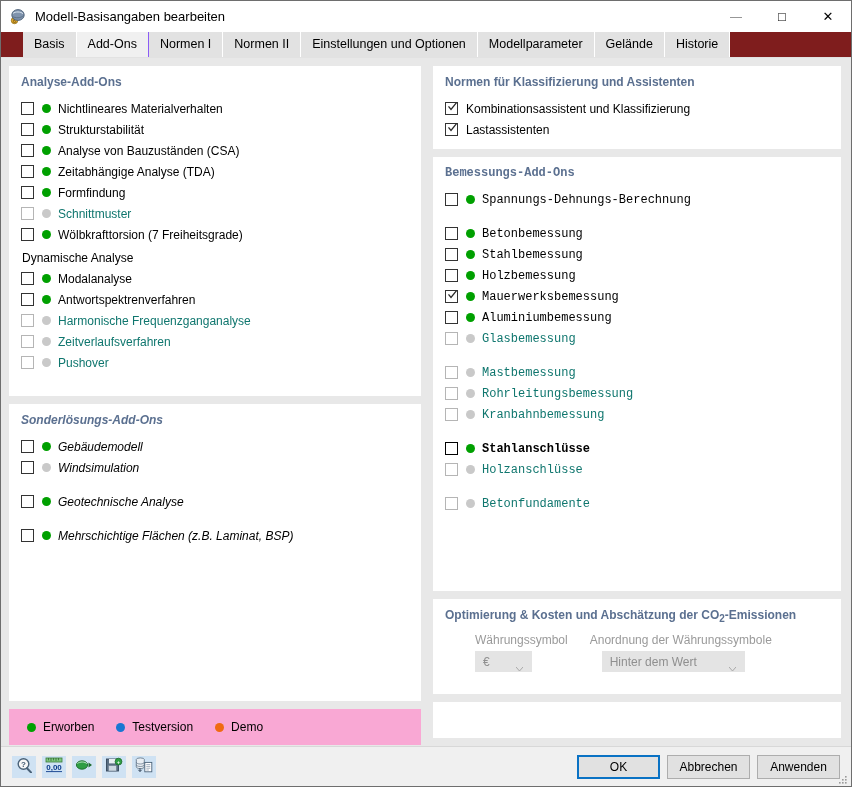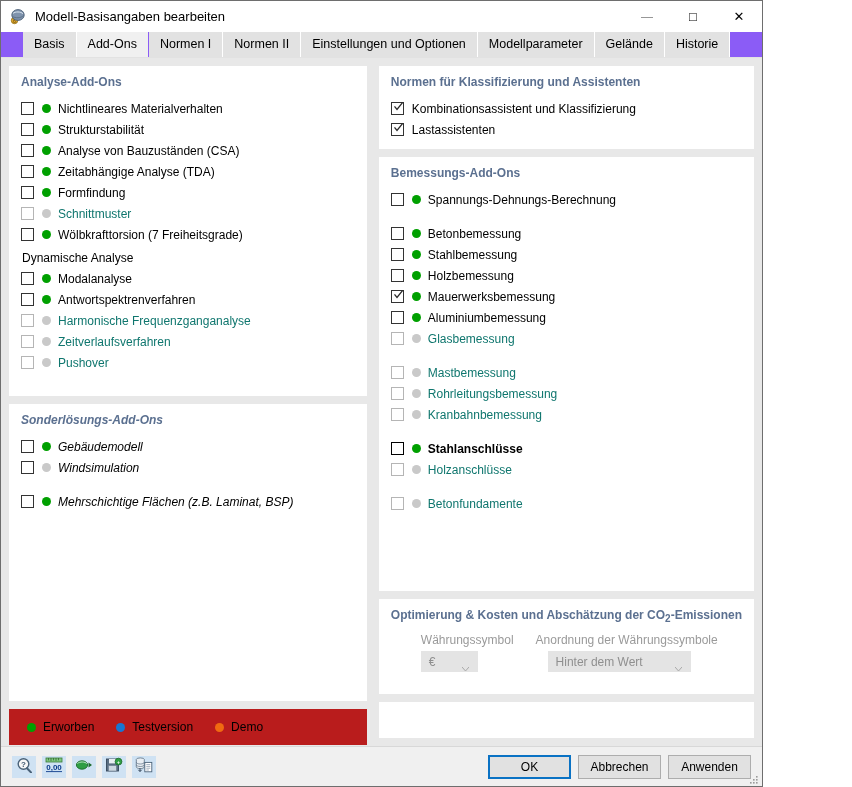--- a/index.html
+++ b/index.html
@@ -10,21 +10,21 @@
     width: 852px;
     height: 787px;
     overflow: hidden;
     font-family: "Liberation Sans", sans-serif;
     font-size: 12px;
     color: #000000;
     background: #ffffff;
   }
   .window {
     position: relative;
-    width: 763px;
+    width: 852px;
     height: 787px;
     box-sizing: border-box;
     border: 1px solid #6e6e6e;
     background: #f0f0f0;
     display: flex;
     flex-direction: column;
   }
 
   
   .titlebar {
@@ -68,21 +68,21 @@
     line-height: 1;
   }
   .win-btn.min .glyph {
     color: #8a8a8a;
     font-size: 12px;
   }
 
   
   .tabstrip {
     height: 26px;
-    background: #8b5cf6;
+    background: #7f1d1d;
     display: flex;
     align-items: flex-end;
     padding-left: 22px;
     flex: 0 0 auto;
     border-bottom: 1px solid #e2e2e2;
     box-sizing: border-box;
   }
   .tab {
     height: 25px;
     line-height: 25px;
@@ -179,21 +179,21 @@
   .dot.blue  { background: #1976d2; }
   .dot.orange{ background: #f06a11; }
 
   .lbl { font-size: 12px; color: #000000; }
   .lbl.disabled { color: #0f766e; }
   .lbl.bold { font-weight: bold; }
   .lbl sub { font-size: 9px; vertical-align: baseline; position: relative; top: 2px; }
 
   
   .legend-panel {
-    background: #b91c1c;
+    background: #f9a8d4;
     height: 36px;
     display: flex;
     align-items: center;
     padding-left: 18px;
     box-sizing: border-box;
     gap: 0;
   }
   .legend-item {
     display: flex;
     align-items: center;
@@ -414,20 +414,25 @@
               <span class="lbl">Gebäudemodell</span>
             </div>
             <div class="row">
               <span class="cb"></span>
               <span class="dot grey"></span>
               <span class="lbl">Windsimulation</span>
             </div>
             <div class="row spaced-lg">
               <span class="cb"></span>
               <span class="dot green"></span>
+              <span class="lbl">Geotechnische Analyse</span>
+            </div>
+            <div class="row spaced-lg">
+              <span class="cb"></span>
+              <span class="dot green"></span>
               <span class="lbl">Mehrschichtige Flächen (z.B. Laminat, BSP)</span>
             </div>
           </div>
       </div>
 
       <div class="legend-panel" id="legend">
           <div class="legend-item">
             <span class="dot green"></span>
             <span class="lbl">Erworben</span>
           </div>
@@ -463,21 +468,21 @@
                   <svg width="11" height="11" viewBox="0 0 11 11">
                     <path d="M1.5 5.4 L4 8.4 L9.5 1.6" fill="none" stroke="#2a2a2a" stroke-width="1.3"></path>
                   </svg>
                 </span>
               </span>
               <span class="lbl">Lastassistenten</span>
             </div>
           </div>
       </div>
 
-      <div class="panel" style="height:434px;">
+      <div class="panel" style="height:434px;font-family:Liberation Mono, monospace;">
         <div class="panel-title">Bemessungs-Add-Ons</div>
         <div id="design-items">
             <div class="row">
               <span class="cb"></span>
               <span class="dot green"></span>
               <span class="lbl">Spannungs-Dehnungs-Berechnung</span>
             </div>
             <div class="row spaced-lg">
               <span class="cb"></span>
               <span class="dot green"></span>

